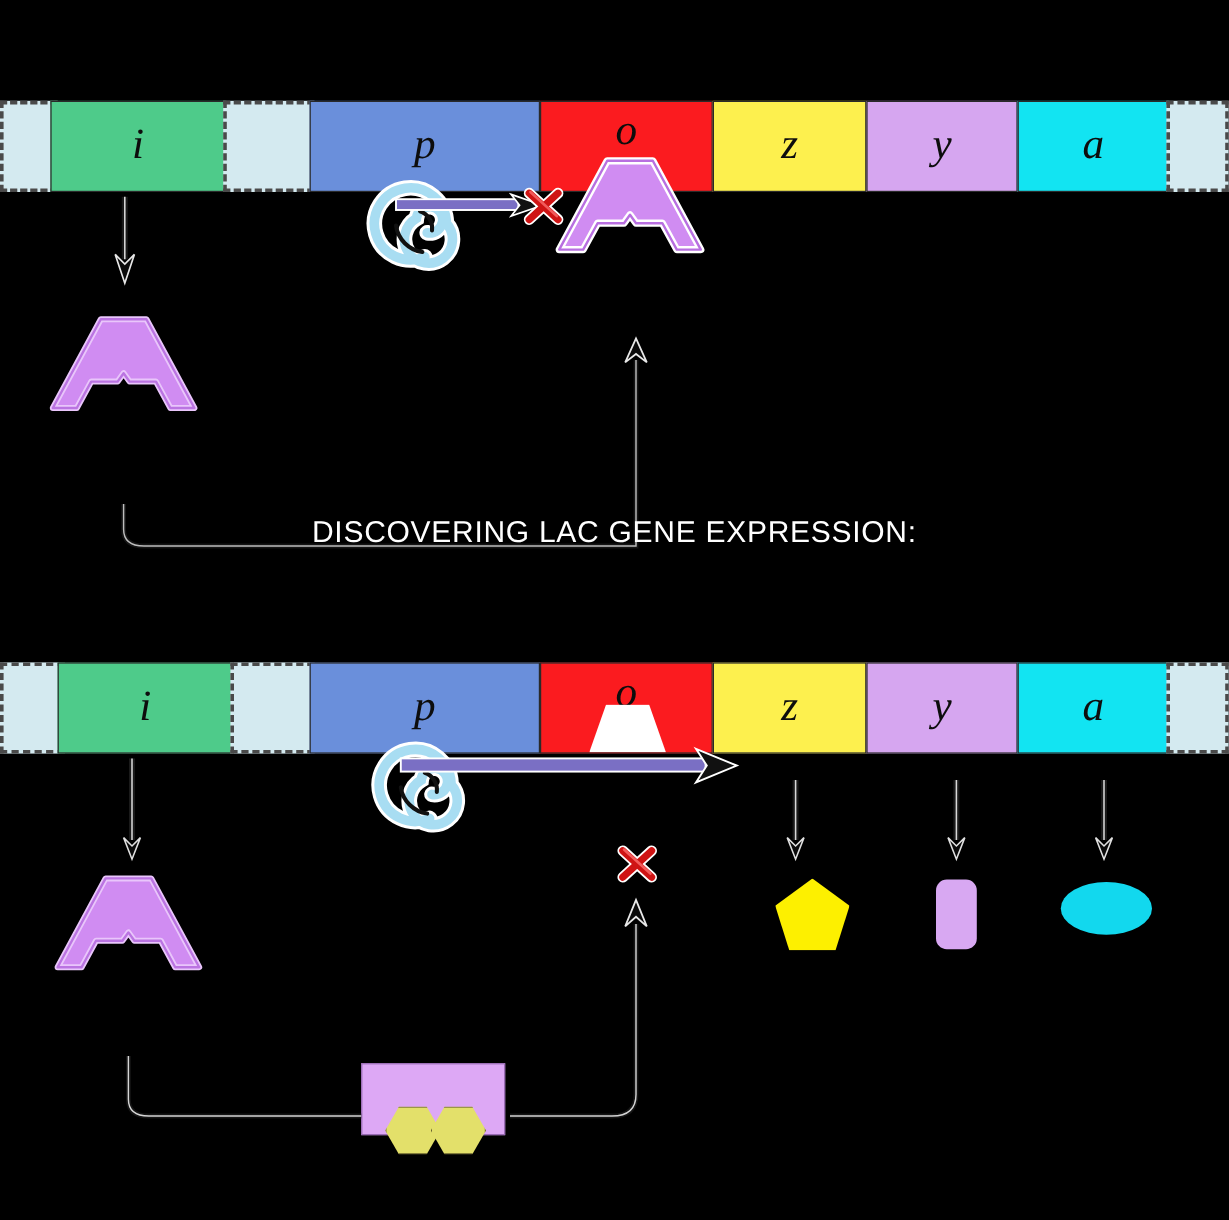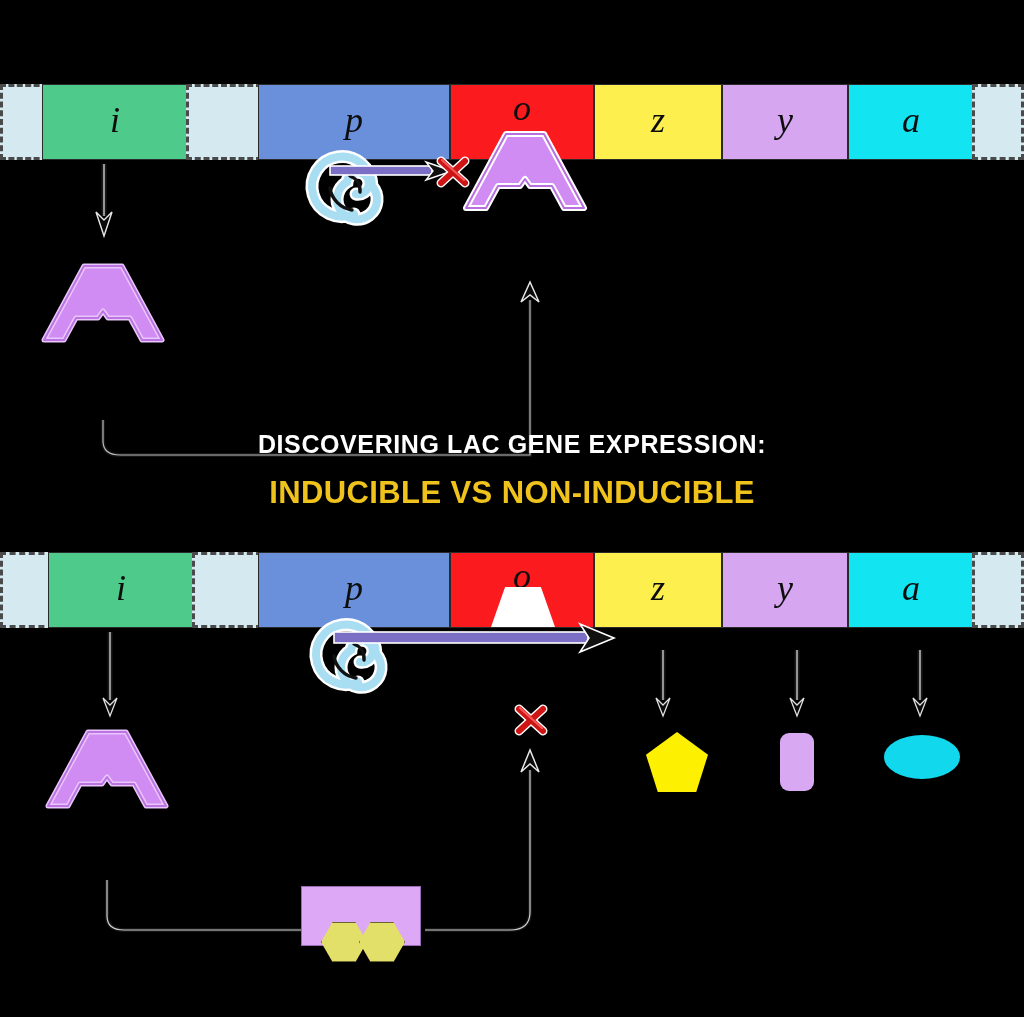--- a/index.html
+++ b/index.html
@@ -40,21 +40,21 @@
   
   .xmark{position:absolute;}
   .xmark svg{display:block;}
 
   
   .conn{position:absolute;left:0;top:0;width:1024px;height:1017px;pointer-events:none;}
 
   
   .title-wrap{position:absolute;left:0;width:1024px;text-align:center;}
   .title-line1{
-    font-size:25px;font-weight:700;color:#ffffff;letter-spacing:.6px;
+    font-size:25px;font-weight:400;color:#ffffff;letter-spacing:.6px;
     line-height:1;white-space:nowrap;
   }
   .title-line2{
     font-size:31px;font-weight:700;color:#efc21c;letter-spacing:.4px;
     line-height:1;white-space:nowrap;margin-top:20px;
   }
 
   
   .product{position:absolute;}
   .pentagon{
@@ -170,21 +170,20 @@
   <div class="conn">
     <svg width="1024" height="1017">
       <path d="M103 420 L103 441 Q103 455 120 455 L530 455 L530 300" fill="none" stroke="#151515" stroke-width="4"></path>
       <path d="M103 420 L103 441 Q103 455 120 455 L530 455 L530 300" fill="none" stroke="#bdbdbd" stroke-width="1.2"></path>
       <path d="M521 302 L530 282 L539 302 L530 295 Z" fill="#0a0a0a" stroke="#e8e8e8" stroke-width="1.5"></path>
     </svg>
   </div>
 
   <div class="title-wrap" style="top:432px;">
     <div class="title-line1">DISCOVERING LAC GENE EXPRESSION:</div>
-    <div class="title-line2">INDUCIBLE VS NON-INDUCIBLE</div>
   </div>
 
   <div class="operon" style="left:0px;top:552px;width:1024px;">
     <div class="seg flank" style="left:0px;width:54px;"></div>
     <div class="seg gene-i" style="left:48px;width:146px;">
       <span class="lbl">i</span>
     </div>
     <div class="seg flank" style="left:192px;width:70px;"></div>
     <div class="seg gene-p" style="left:258px;width:192px;">
       <span class="lbl">p</span>

